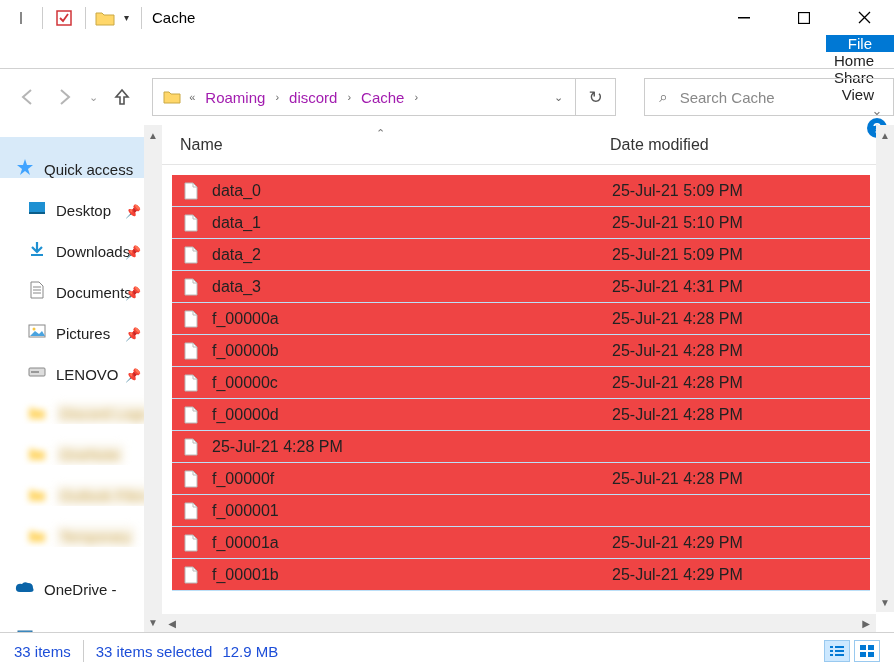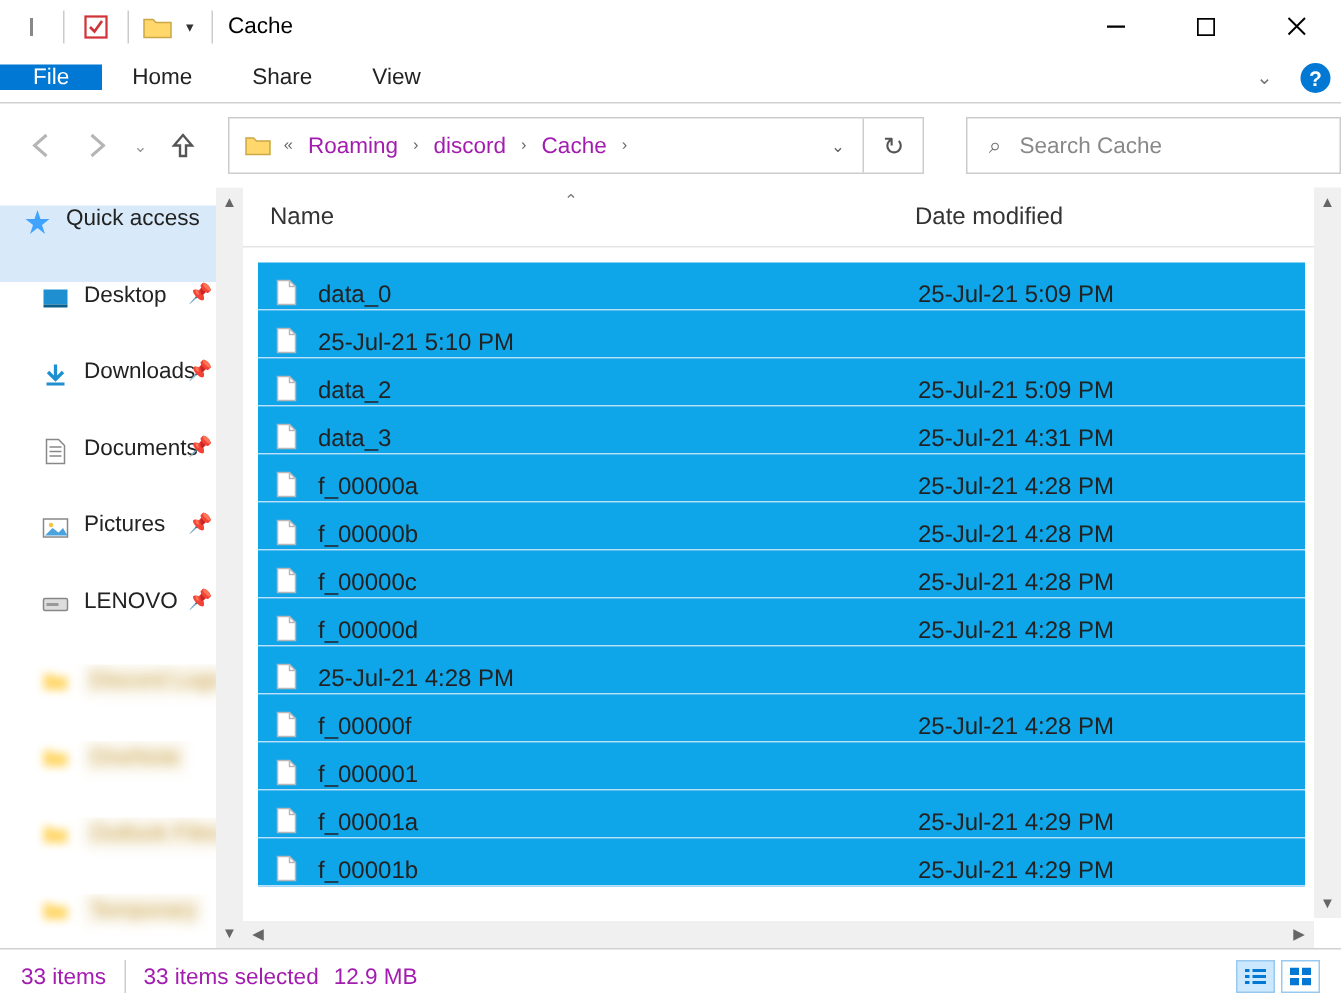--- a/index.html
+++ b/index.html
@@ -10,21 +10,21 @@
 .titlebar .qat { display: flex; align-items: center; padding-left: 8px; gap: 4px; }
 .titlebar .qat .qat-btn { width: 26px; height: 26px; display: flex; align-items: center; justify-content: center; }
 .titlebar .sep { width: 1px; height: 22px; background: #ccc; margin: 0 4px; }
 .titlebar .folder-icon { width: 22px; height: 22px; display: flex; align-items: center; justify-content: center; }
 .titlebar .dropdown-glyph { font-size: 10px; color: #333; padding: 0 4px; }
 .titlebar .title { padding-left: 6px; font-size: 15px; color: #000; }
 .titlebar .winbtns { margin-left: auto; display: flex; }
 .titlebar .winbtns .wbtn { width: 60px; height: 35px; display: flex; align-items: center; justify-content: center; color: #000; }
 
 
-.menubar { height: 34px; display: flex; align-items: center; border-bottom: 1px solid #d1d1d1; }
+.menubar { height: 34px; display: flex; align-items: flex-end; border-bottom: 1px solid #d1d1d1; flex-direction: column; }
 .menubar .file-tab { background: #0078d4; color: #fff; padding: 0 22px; display: flex; align-items: center; font-size: 15px; }
 .menubar .mtab { padding: 0 20px; display: flex; align-items: center; font-size: 15px; color: #222; }
 .menubar .spacer { flex: 1; }
 .menubar .chevron { width: 34px; display: flex; align-items: center; justify-content: center; color: #777; font-size: 13px; }
 .menubar .help { width: 34px; display: flex; align-items: center; justify-content: center; }
 .menubar .help .circle { width: 20px; height: 20px; border-radius: 50%; background: #0078d4; color: #fff; font-size: 14px; font-weight: bold; display: flex; align-items: center; justify-content: center; }
 
 
 .navrow { height: 56px; display: flex; align-items: center; padding: 0 17px; gap: 14px; }
 .navbtn { width: 28px; height: 28px; display: flex; align-items: center; justify-content: center; color: #9a9a9a; font-size: 20px; }
@@ -42,47 +42,47 @@
 .searchbox input { border: none; outline: none; font-size: 15px; color: #0f172a; flex: 1; background: transparent; }
 .searchbox input::placeholder { color: #888; }
 
 
 .main { display: flex; height: 507px; position: relative; }
 .sidebar { width: 162px; overflow: hidden; position: relative; }
 .sb-scroll { position: absolute; right: 0; top: 0; width: 18px; height: 100%; background: #f0f0f0; display: flex; flex-direction: column; }
 .sb-scroll .arrow { height: 20px; display: flex; align-items: center; justify-content: center; color: #666; font-size: 10px; }
 .sb-scroll .track { flex: 1; }
 .sb-content { width: 144px; padding-top: 12px; }
-.sb-item { height: 51px; display: flex; align-items: flex-start; padding-left: 26px; gap: 8px; font-size: 15px; color: #222; white-space: nowrap; overflow: hidden; position: relative; }
+.sb-item { height: 41px; display: flex; align-items: flex-end; padding-left: 26px; gap: 8px; font-size: 15px; color: #222; white-space: nowrap; overflow: hidden; position: relative; }
 .sb-item .pin { position: absolute; right: 2px; color: #888; font-size: 13px; }
 .sb-item.top { padding-left: 14px; }
 .sb-item.hl { background: #d8eaf9; }
 .sb-item .icn { width: 22px; height: 22px; display: flex; align-items: center; justify-content: center; flex-shrink: 0; }
 .sb-item .blur { filter: blur(4px); color: #c9a34a; background: #faf6ec; border-radius: 3px; padding: 2px 4px; }
 
 
 .filepane { flex: 1; display: flex; flex-direction: column; position: relative; }
 .fp-header { height: 40px; display: flex; align-items: center; border-bottom: 1px solid #e5e5e5; padding-left: 18px; font-size: 16px; color: #333; position: relative; }
 .fp-header .col-name { flex: 0 0 430px; }
 .fp-header .col-date { flex: 1; }
 .fp-header .sort { position: absolute; left: 214px; top: 2px; font-size: 11px; color: #777; }
 .fp-body { flex: 1; overflow: hidden; padding: 10px 24px 0 10px; }
-.file-row { height: 32px; display: flex; align-items: flex-end; background: #0ea5e9; border-bottom: 1px solid #bcdff7; padding-left: 8px; font-size: 16px; color: #222; }
+.file-row { height: 32px; display: flex; align-items: center; background: #ef4444; border-bottom: 1px solid #bcdff7; padding-left: 8px; font-size: 16px; color: #222; }
 .file-row .ficon { width: 22px; height: 22px; display: flex; align-items: center; justify-content: center; margin-right: 10px; }
 .file-row .fname { flex: 0 0 400px; }
 .file-row .fdate { flex: 1; }
 .fp-scroll-v { position: absolute; right: 0; top: 0; width: 18px; height: calc(100% - 20px); background: #f0f0f0; display: flex; flex-direction: column; }
 .fp-scroll-v .arrow { height: 20px; display: flex; align-items: center; justify-content: center; color: #666; font-size: 10px; }
 .fp-scroll-v .track { flex: 1; position: relative; }
 .fp-scroll-h { position: absolute; bottom: 0; left: 0; right: 18px; height: 18px; background: #f0f0f0; display: flex; }
 .fp-scroll-h .arrow { width: 20px; display: flex; align-items: center; justify-content: center; color: #666; font-size: 10px; }
 .fp-scroll-h .track { flex: 1; }
 
 
-.statusbar { position: absolute; bottom: 0; left: 0; right: 0; height: 37px; border-top: 1px solid #d1d1d1; display: flex; align-items: center; padding: 0 14px; font-size: 15px; color: #a21caf; background: #fff; }
+.statusbar { position: absolute; bottom: 0; left: 0; right: 0; height: 37px; border-top: 1px solid #d1d1d1; display: flex; align-items: center; padding: 0 14px; font-size: 15px; color: #1d4ed8; background: #fff; }
 .statusbar .vsep { width: 1px; height: 22px; background: #ccc; margin: 0 12px; }
 .statusbar .viewbtns { margin-left: auto; display: flex; gap: 4px; }
 .statusbar .vbtn { width: 26px; height: 22px; border: 1px solid #99c9ef; display: flex; align-items: center; justify-content: center; background: #fff; }
 .statusbar .vbtn.active { background: #cce8ff; }
 
 
 svg { display: block; }
 </style>
 </head>
 <body>
@@ -325,20 +325,21 @@
           <span class="fname">data_0</span>
           <span class="fdate">25-Jul-21 5:09 PM</span>
         </div>
         <div class="file-row">
           <span class="ficon">
             <svg width="14" height="18" viewBox="0 0 14 18">
               <path d="M1 1 L9 1 L13 5 L13 17 L1 17 Z" fill="#fff" stroke="#b8b8b8"></path>
               <path d="M9 1 L9 5 L13 5" fill="none" stroke="#b8b8b8"></path>
             </svg>
           </span>
+          <span class="fname">data_1</span>
           <span class="fdate">25-Jul-21 5:10 PM</span>
         </div>
         <div class="file-row">
           <span class="ficon">
             <svg width="14" height="18" viewBox="0 0 14 18">
               <path d="M1 1 L9 1 L13 5 L13 17 L1 17 Z" fill="#fff" stroke="#b8b8b8"></path>
               <path d="M9 1 L9 5 L13 5" fill="none" stroke="#b8b8b8"></path>
             </svg>
           </span>
           <span class="fname">data_2</span>

